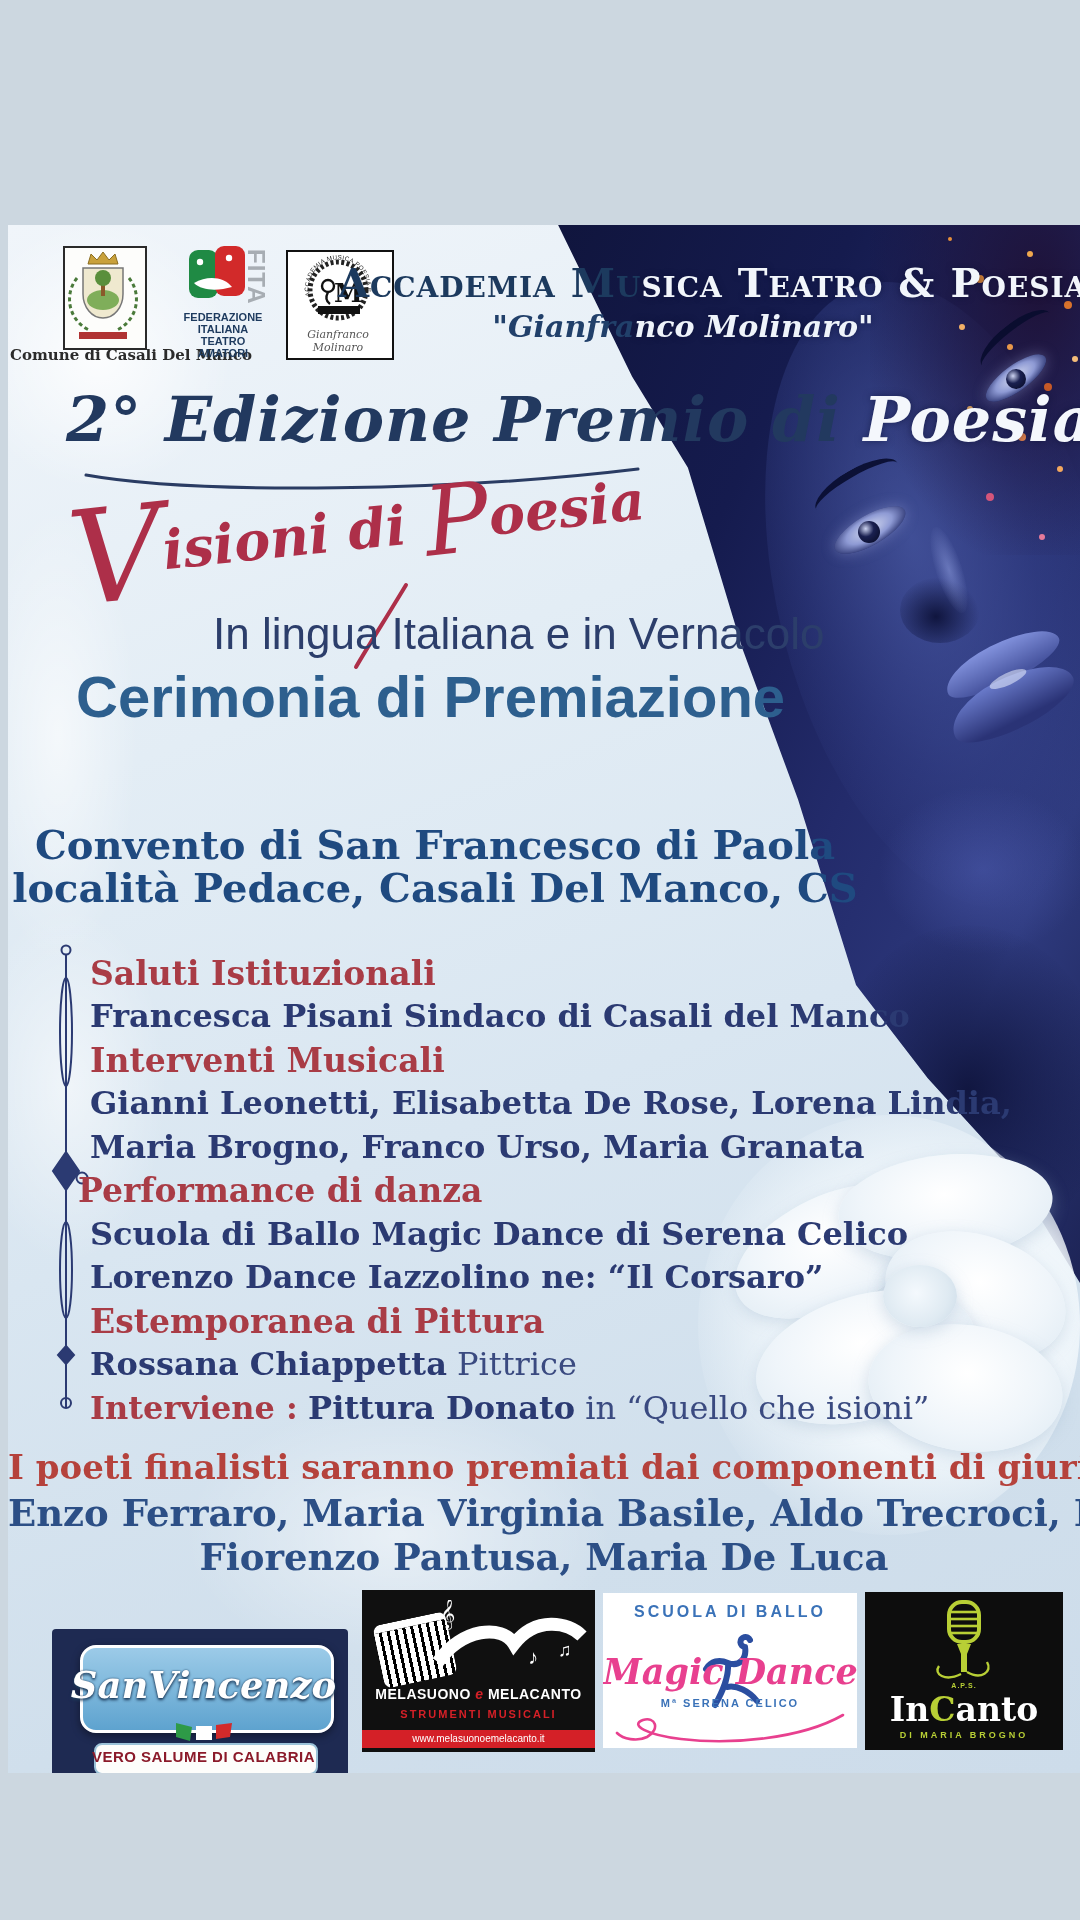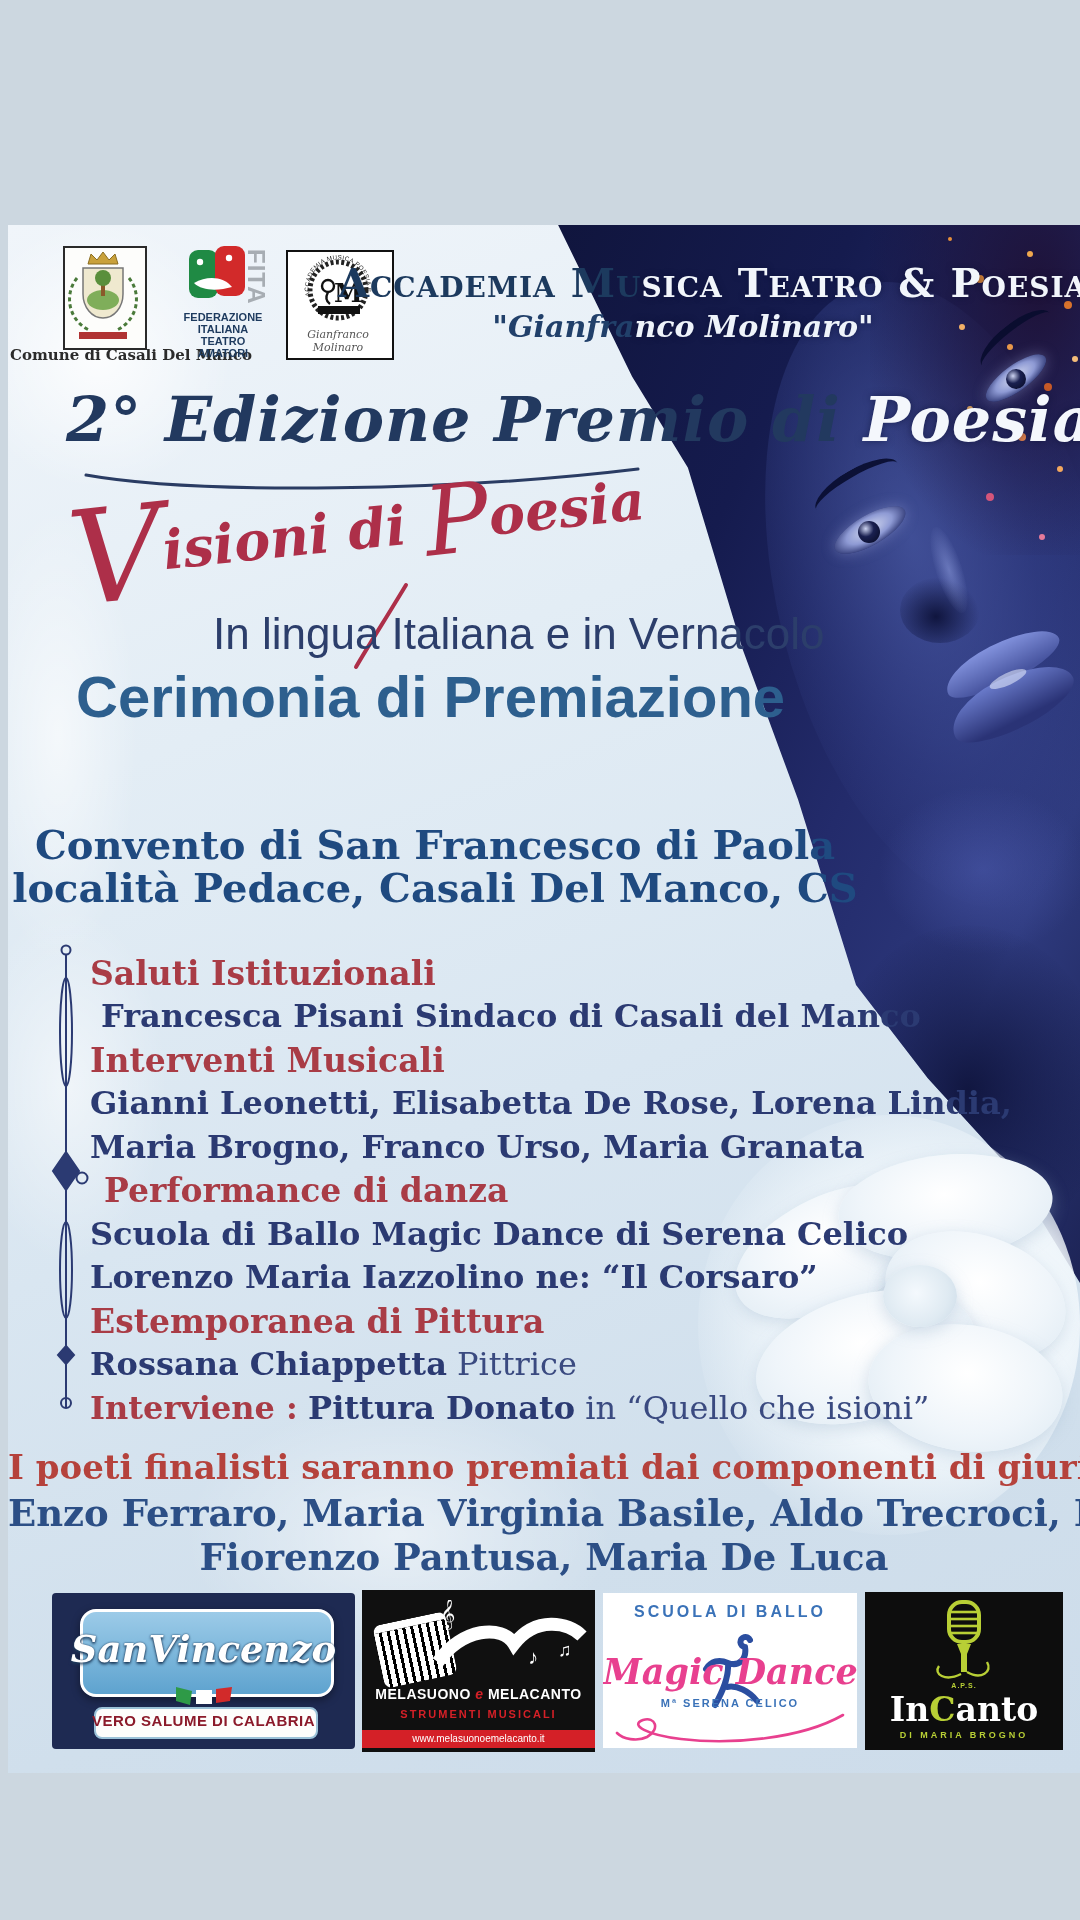--- a/index.html
+++ b/index.html
@@ -158,43 +158,43 @@
         <ellipse cx="20" cy="92" rx="6" ry="54"></ellipse>
         <polygon points="20,212 33,231 20,250 7,231" fill="#2b3a72"></polygon>
         <circle cx="36" cy="238" r="5.5"></circle>
         <ellipse cx="20" cy="330" rx="6" ry="48"></ellipse>
         <polygon points="20,406 28,415 20,424 12,415" fill="#2b3a72"></polygon>
         <circle cx="20" cy="463" r="5"></circle>
       </g>
     </svg>
 
     <div class="t progHead" style="left:82px;top:729px;">Saluti Istituzionali</div>
-    <div class="t progEntry" style="left:82px;top:772px;margin-left:11px;">Francesca Pisani Sindaco di Casali del Manco</div>
+    <div class="t progEntry" style="left:82px;top:772px;">Francesca Pisani Sindaco di Casali del Manco</div>
     <div class="t progHead" style="left:82px;top:816px;">Interventi Musicali</div>
     <div class="t progEntry" style="left:82px;top:859px;">Gianni Leonetti,  Elisabetta De Rose,  Lorena Lindia,</div>
     <div class="t progEntry" style="left:82px;top:903px;">Maria Brogno,  Franco Urso,  Maria Granata</div>
-    <div class="t progHead" style="left:96px;top:946px;">Performance di danza</div>
+    <div class="t progHead" style="left:70px;top:946px;">Performance di danza</div>
     <div class="t progEntry" style="left:82px;top:990px;">Scuola di Ballo Magic Dance di Serena Celico</div>
-    <div class="t progEntry" style="left:82px;top:1033px;">Lorenzo Maria Iazzolino ne: “Il Corsaro”</div>
+    <div class="t progEntry" style="left:82px;top:1033px;">Lorenzo Dance Iazzolino ne: “Il Corsaro”</div>
     <div class="t progHead" style="left:82px;top:1077px;">Estemporanea di Pittura</div>
     <div class="t" style="left:82px;top:1120px;font-size:32px;">
       <span class="serifB" style="color:#2b3a72;">Rossana Chiappetta</span>
       <span style="color:#3a4a80;">Pittrice</span>
     </div>
     <div class="t" style="left:82px;top:1164px;font-size:32px;">
       <span class="serifB" style="color:#a93c46;">Interviene :</span>
       <span class="serifB" style="color:#2b3a72;">Pittura Donato</span>
       <span style="color:#3a4a80;">in “Quello che isioni”</span>
     </div>
 
     <div class="t serifB" style="left:0;top:1222px;width:1072px;text-align:center;font-size:34px;color:#b5423c;">I poeti finalisti saranno premiati dai componenti di giuria:</div>
     <div class="t serifB" style="left:0;top:1266px;width:1072px;text-align:center;font-size:37px;color:#2c4f86;">Enzo Ferraro, Maria Virginia Basile, Aldo Trecroci, Lucia Longo,</div>
     <div class="t serifB" style="left:0;top:1310px;width:1072px;text-align:center;font-size:37px;color:#2c4f86;">Fiorenzo Pantusa, Maria De Luca</div>
 
-    <div class="sponsor" style="left:44px;top:1368px;width:303px;height:156px;background:#1e2a52;border-radius:4px;">
+    <div class="sponsor" style="left:44px;top:1404px;width:253px;height:156px;background:#1e2a52;border-radius:4px;padding-left:43px;">
       <div style="position:absolute;left:28px;top:16px;width:248px;height:82px;border-radius:16px;border:3px solid #fff;
            background:linear-gradient(180deg,#9ccbe8 0%,#5ea3cf 100%);box-shadow:0 3px 8px rgba(0,0,0,.4);"></div>
       <div class="t serifB" style="left:0;top:34px;width:303px;text-align:center;font-size:37px;font-style:italic;color:#fff;text-shadow:0 2px 3px #1e3c5c,0 0 2px #1e3c5c;">SanVincenzo</div>
       <svg style="position:absolute;left:122px;top:92px;" width="60" height="22" viewBox="0 0 60 22">
         <path d="M2,2 l16,4 -2,14 -14,-4 z" fill="#2e9a47"></path>
         <path d="M22,5 h16 v14 h-16 z" fill="#fff"></path>
         <path d="M42,4 l16,-2 -2,14 -14,2 z" fill="#d22a2a"></path>
       </svg>
       <div style="position:absolute;left:42px;top:114px;width:220px;height:28px;background:#fdfdfb;border:2px solid #9bc2d8;border-radius:8px;"></div>
       <div class="t sans" style="left:0;top:119px;width:303px;text-align:center;font-size:15px;font-weight:bold;color:#8b1a2a;letter-spacing:.5px;">VERO SALUME DI CALABRIA</div>

